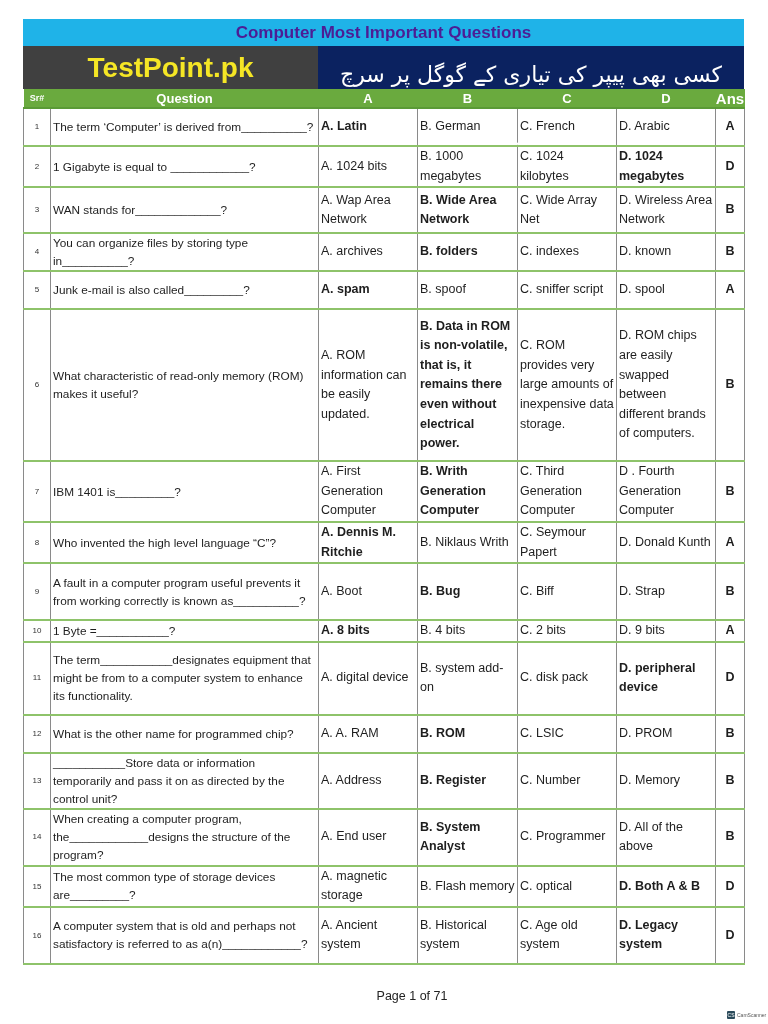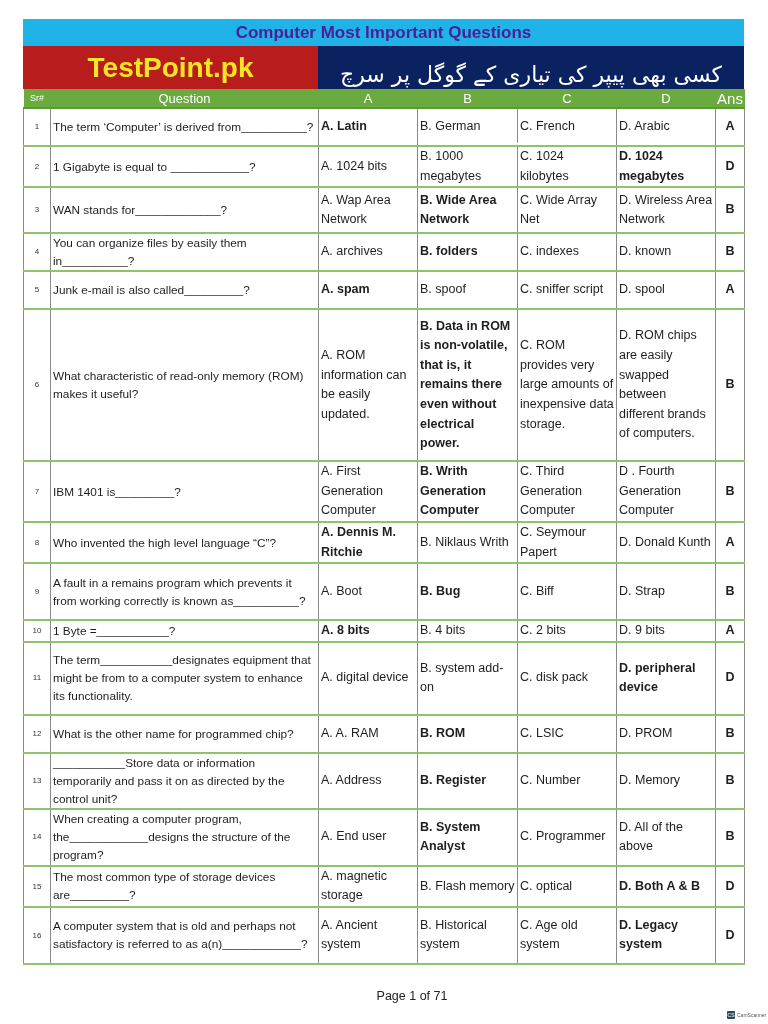--- a/index.html
+++ b/index.html
@@ -7,32 +7,32 @@
     body { font-family: "Liberation Sans", "DejaVu Sans", sans-serif; color: #222; position: relative; }
 
     .page { position: absolute; left: 23px; top: 19px; width: 721px; }
 
     .title-bar {
       height: 27px; background: #1fb3e8; color: #4c1d95;
       font-size: 17px; font-weight: bold; text-align: center; line-height: 27px;
     }
     .brand-row { display: flex; height: 43px; }
     .brand-left {
-      width: 295px; background: #b91c1c; color: #f5e625;
+      width: 295px; background: #404040; color: #f5e625;
       font-size: 28px; font-weight: bold; text-align: center; line-height: 43px;
     }
     .brand-right {
       flex: 1; background: #0b2260; color: #ffffff;
       font-size: 22px; text-align: center; line-height: 58px; direction: rtl;
       font-family: "DejaVu Sans", sans-serif;
     }
 
     table { width: 721px; border-collapse: collapse; table-layout: fixed; }
     th {
-      background: #6aaa3e; color: #ffffff; font-weight: normal; font-size: 13px;
+      background: #6aaa3e; color: #ffffff; font-weight: bold; font-size: 13px;
       height: 19px; text-align: center; border-bottom: 2px solid #5a9a36;
     }
     th.sr { font-size: 9px; }
     th.ans { font-size: 15px; }
     td {
       font-size: 12.5px; line-height: 19.6px; vertical-align: middle;
       padding: 0 2px 0 2px;
       border-left: 1px solid #8a8a8a; border-right: 1px solid #8a8a8a;
       border-top: 2px solid #8ec36a; border-bottom: 2px solid #8ec36a;
       color: #1e1e1e;
@@ -111,21 +111,21 @@
           <td class="sr">3</td>
           <td class="q">WAN stands for_____________?</td>
           <td class="opt">A. Wap Area Network</td>
           <td class="opt correct">B. Wide Area Network</td>
           <td class="opt">C. Wide Array Net</td>
           <td class="opt">D. Wireless Area Network</td>
           <td class="ans">B</td>
         </tr>
         <tr style="height: 38px;">
           <td class="sr">4</td>
-          <td class="q">You can organize files by easily them in__________?</td>
+          <td class="q">You can organize files by storing type in__________?</td>
           <td class="opt">A. archives</td>
           <td class="opt correct">B. folders</td>
           <td class="opt">C. indexes</td>
           <td class="opt">D. known</td>
           <td class="ans">B</td>
         </tr>
         <tr style="height: 38px;">
           <td class="sr">5</td>
           <td class="q">Junk e-mail is also called_________?</td>
           <td class="opt correct">A. spam</td>
@@ -156,21 +156,21 @@
           <td class="sr">8</td>
           <td class="q">Who invented the high level language “C”?</td>
           <td class="opt correct">A. Dennis M. Ritchie</td>
           <td class="opt">B. Niklaus Writh</td>
           <td class="opt">C. Seymour Papert</td>
           <td class="opt">D. Donald Kunth</td>
           <td class="ans">A</td>
         </tr>
         <tr style="height: 57px;">
           <td class="sr">9</td>
-          <td class="q">A fault in a remains program which prevents it from working correctly is known as__________?</td>
+          <td class="q">A fault in a computer program useful prevents it from working correctly is known as__________?</td>
           <td class="opt">A. Boot</td>
           <td class="opt correct">B. Bug</td>
           <td class="opt">C. Biff</td>
           <td class="opt">D. Strap</td>
           <td class="ans">B</td>
         </tr>
         <tr style="height: 19px;">
           <td class="sr">10</td>
           <td class="q">1 Byte =___________?</td>
           <td class="opt correct">A. 8 bits</td>

